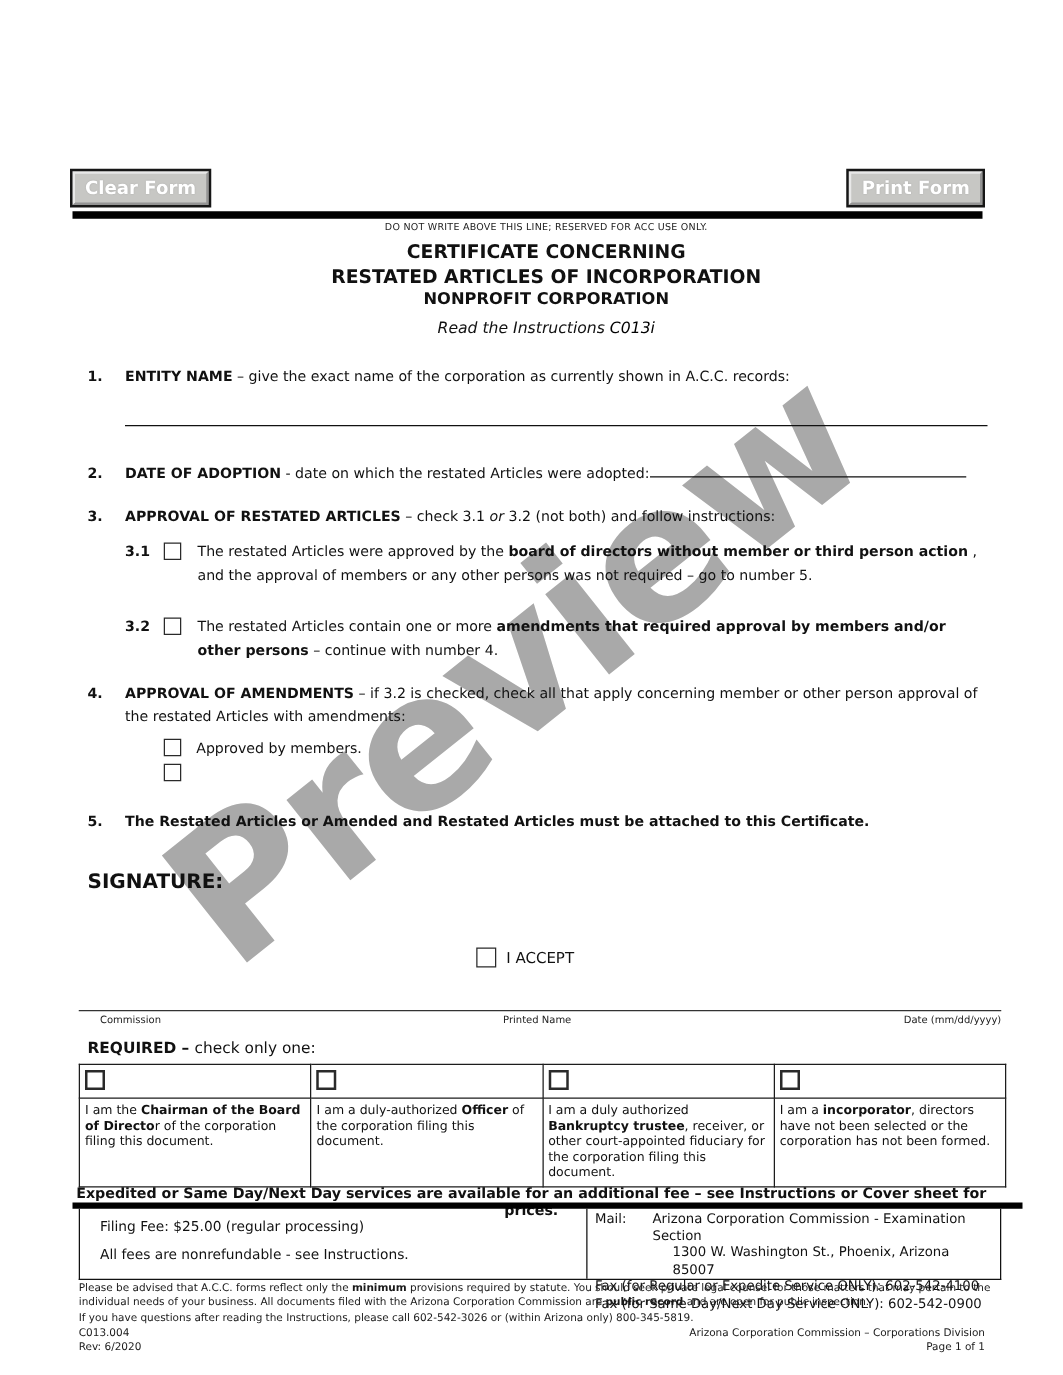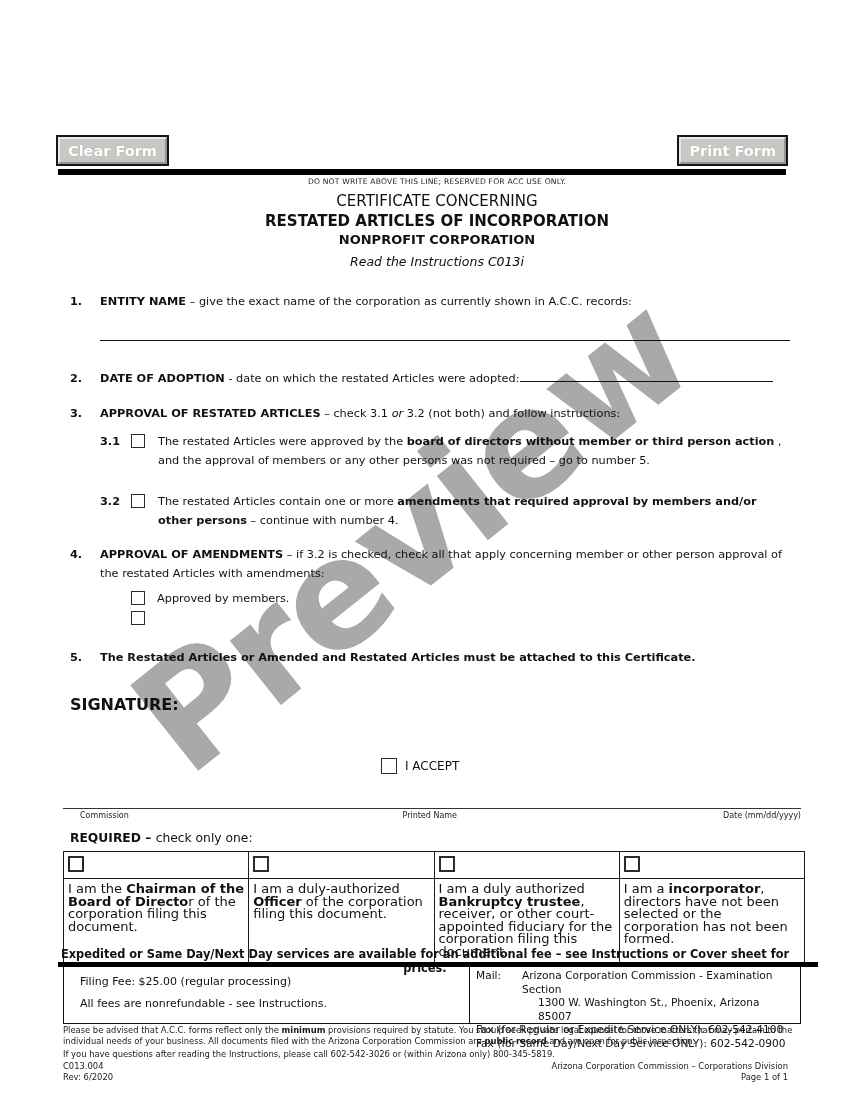--- a/index.html
+++ b/index.html
@@ -22,21 +22,21 @@
     border:2px outset #e8e8e8; outline:2px solid #161616;
     color:#ffffff; font-weight:bold; font-size:14.5px;
     font-family:"DejaVu Sans","Liberation Sans",sans-serif;
     padding:0 8px; cursor:pointer; text-shadow:0 0 1px #9a9a9a;
   }
   .thick-rule { position:absolute; left:58px; top:169px; width:728px; height:6px; background:#000; }
   .reserved { position:absolute; left:63px; top:177px; width:748px; text-align:center; font-size:7.6px; color:#222; letter-spacing:.2px; }
 
   
   .titles { position:absolute; left:63px; top:191px; width:748px; text-align:center; }
-  .t1 { font-size:15px; font-weight:normal; line-height:20px; }
+  .t1 { font-size:15px; font-weight:bold; line-height:20px; }
   .t2 { font-size:15px; font-weight:bold; line-height:20px; }
   .t3 { font-size:13px; font-weight:bold; line-height:18px; }
   .instr { font-size:12.5px; font-style:italic; margin-top:5px; }
   .instr a { color:#000000; font-style:italic; cursor:pointer; }
 
   
   .item { position:absolute; display:flex; font-size:11.3px; line-height:19px; }
   .item .num { width:30px; font-weight:bold; flex:none; }
   .item .body { flex:1; }
   b { font-weight:bold; } i { font-style:italic; }
@@ -66,21 +66,21 @@
   .sig-line .lbl-left { position:absolute; left:17px; top:2px; }
   .sig-line .lbl-center { position:absolute; left:46%; top:2px; }
   .sig-line .lbl-right { position:absolute; right:0; top:2px; }
 
   
   .req-head { position:absolute; left:70px; top:831px; font-size:12.3px; }
   .req-table { position:absolute; left:63px; top:851px; width:742px; border-collapse:collapse; table-layout:fixed; }
   .req-table td { border:1.8px solid #1c1c1c; vertical-align:top; padding:3px 4px; }
   .req-table .cbrow td { height:27px; }
   .req-table .cb { width:16px; height:16px; border-width:2px; }
-  .req-table .txtrow td { height:57px; font-size:13px; line-height:12.6px; padding-top:4px; }
+  .req-table .txtrow td { height:57px; font-size:10px; line-height:12.6px; padding-top:4px; }
 
   
   .expedited { position:absolute; left:40px; top:947px; width:770px; text-align:center; font-weight:bold; font-size:11.4px; }
   .thick-rule2 { position:absolute; left:58px; top:962px; width:760px; height:5px; background:#000; }
   .fee-box { position:absolute; left:63px; top:967px; width:738px; height:57px; border:1.8px solid #111; border-top:none; display:flex; }
   .fee-left { width:405px; flex:none; padding:7px 0 0 16px; font-size:11px; line-height:15px; }
   .fee-left .fl2 { margin-top:7px; }
   .fee-right { flex:1; border-left:1.8px solid #111; padding:2px 4px 0 6px; font-size:10.6px; line-height:13.5px; }
   .mail-row { display:flex; }
   .mail-row .mail-lbl { width:46px; flex:none; }

